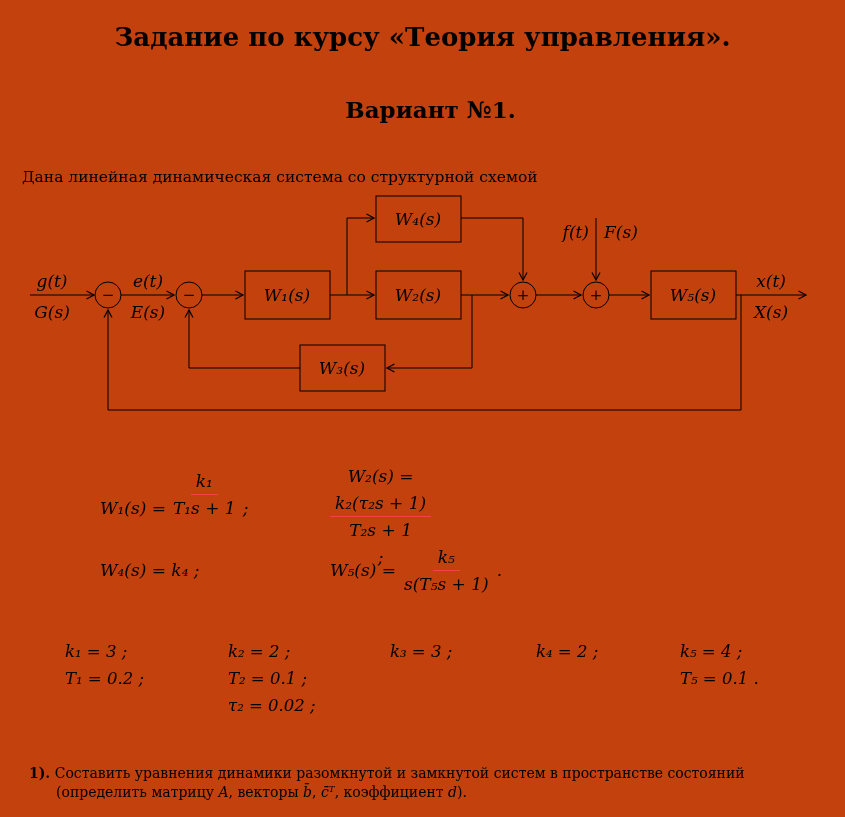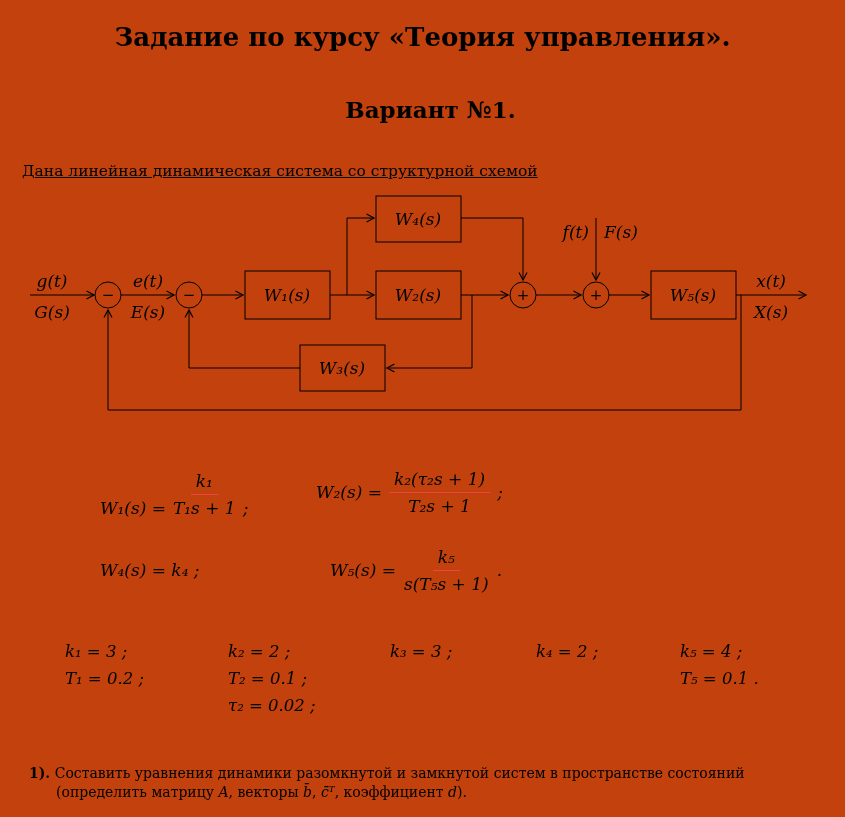--- a/index.html
+++ b/index.html
@@ -17,35 +17,34 @@
   }
   .title {
     position: absolute; top: 22px; left: 0; width: 100%;
     text-align: center; font-size: 26px; font-weight: 700;
   }
   .subtitle {
     position: absolute; top: 96px; left: 0; width: 100%;
     text-align: center; font-size: 23px; font-weight: 700; margin-left: 8px;
   }
   .intro {
-    position: absolute; top: 162px; left: 22px;
+    position: absolute; top: 168px; left: 22px;
     font-size: 15.5px;
-    text-decoration: underline;
   }
   .diagram-svg { position: absolute; top: 180px; left: 0; }
 
   .formula {
     position: absolute; display: flex; align-items: center; gap: 7px;
     height: 52px; font-size: 17px; font-style: italic; white-space: nowrap;
   }
   .frac { display: inline-flex; flex-direction: column; align-items: center; text-align: center; }
   .frac .num { display: block; padding: 0 5px 3px; border-bottom: 1px solid #ef4444; }
   .frac .den { display: block; padding-top: 3px; }
   .f-w1 { left: 100px; top: 466px; align-items: flex-end; }
-  .f-w2 { left: 316px; top: 466px; }
+  .f-w2 { left: 330px; top: 466px; flex-direction: column; }
   .f-w3 { left: 612px; top: 466px; }
   .f-w4 { left: 100px; top: 544px; }
   .f-w5 { left: 330px; top: 544px; gap: 8px; }
 
   .param-col {
     position: absolute; top: 638px;
     font-size: 16.5px; font-style: italic; line-height: 27px; white-space: nowrap;
   }
   .pc1 { left: 65px; }
   .pc2 { left: 228px; }

